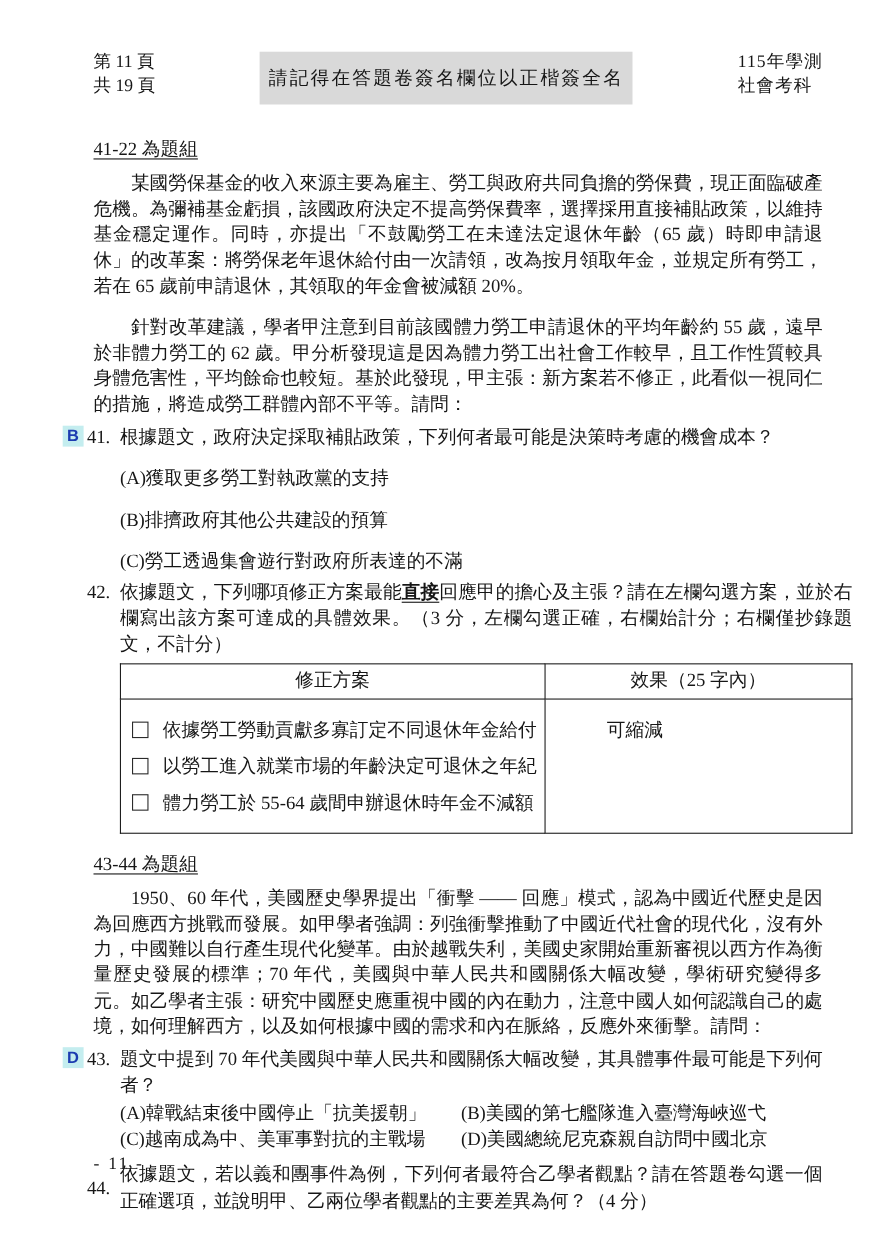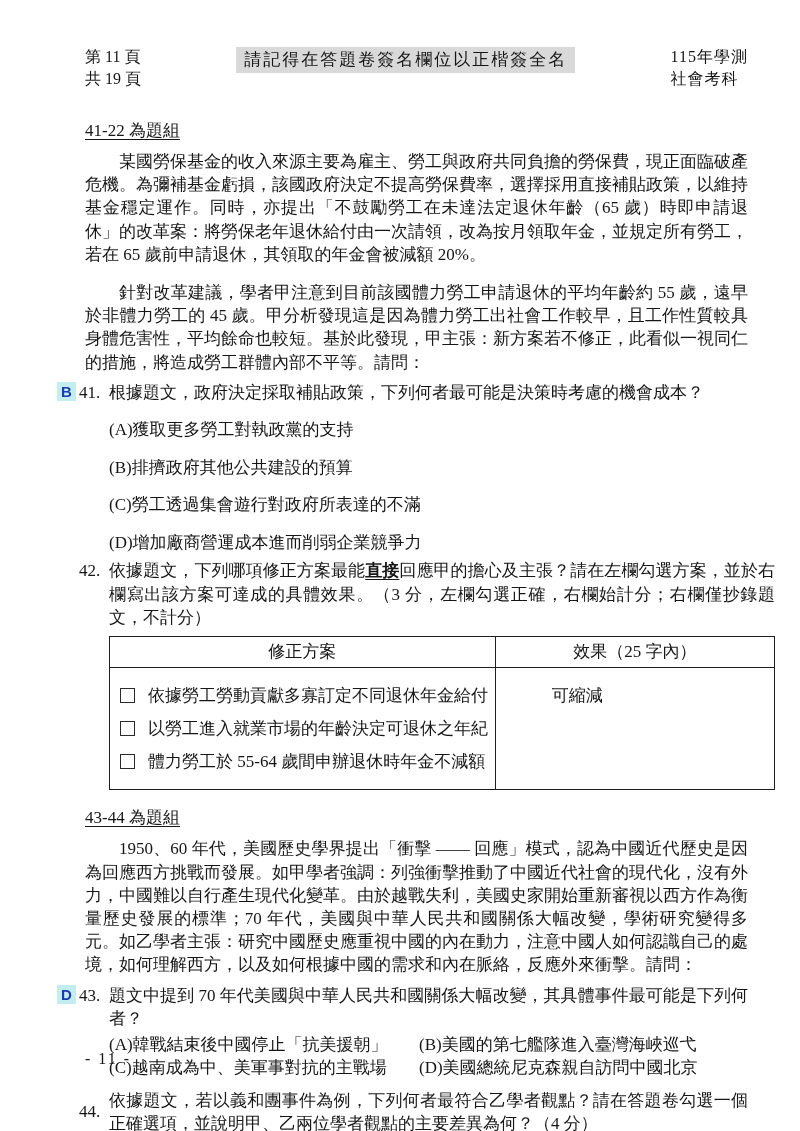--- a/index.html
+++ b/index.html
@@ -29,21 +29,21 @@
     align-items: flex-start;
     font-size: 16px;
     line-height: 22px;
   }
   .header-left, .header-right { white-space: nowrap; }
   .header-right { letter-spacing: 1px; }
   .header-notice {
     background: #d9d9d9;
     font-size: 17px;
     line-height: 22px;
-    padding: 2px 8px;
+    padding: 13px 8px;
     margin-top: 1px;
     letter-spacing: 2px;
   }
 
   
   .group-heading {
     font-size: 17px;
     line-height: 23px;
     text-decoration: underline;
     text-underline-offset: 3px;
@@ -155,31 +155,30 @@
     </div>
     <div class="header-notice">請記得在答題卷簽名欄位以正楷簽全名</div>
     <div class="header-right">
       <div>115年學測</div>
       <div>社會考科</div>
     </div>
   </div>
 
   <div class="group-heading gh1">41-22 為題組</div>
   <p class="para first">某國勞保基金的收入來源主要為雇主、勞工與政府共同負擔的勞保費，現正面臨破產危機。為彌補基金虧損，該國政府決定不提高勞保費率，選擇採用直接補貼政策，以維持基金穩定運作。同時，亦提出「不鼓勵勞工在未達法定退休年齡（65 歲）時即申請退休」的改革案：將勞保老年退休給付由一次請領，改為按月領取年金，並規定所有勞工，若在 65 歲前申請退休，其領取的年金會被減額 20%。</p>
-  <p class="para second">針對改革建議，學者甲注意到目前該國體力勞工申請退休的平均年齡約 55 歲，遠早於非體力勞工的 45 歲。甲分析發現這是因為體力勞工出社會工作較早，且工作性質較具身體危害性，平均餘命也較短。基於此發現，甲主張：新方案若不修正，此看似一視同仁的措施，將造成勞工群體內部不平等。請問：</p>
+  <p class="para second">針對改革建議，學者甲注意到目前該國體力勞工申請退休的平均年齡約 55 歲，遠早於非體力勞工的 62 歲。甲分析發現這是因為體力勞工出社會工作較早，且工作性質較具身體危害性，平均餘命也較短。基於此發現，甲主張：新方案若不修正，此看似一視同仁的措施，將造成勞工群體內部不平等。請問：</p>
 
   <div class="q q41">
     <span class="marker">B</span>
     <span class="qnum">41.</span>
     <div class="qbody">
       <div>根據題文，政府決定採取補貼政策，下列何者最可能是決策時考慮的機會成本？</div>
       <div class="opt">(A)獲取更多勞工對執政黨的支持</div>
       <div class="opt">(B)排擠政府其他公共建設的預算</div>
       <div class="opt">(C)勞工透過集會遊行對政府所表達的不滿</div>
-      <div class="opt">(D)增加廠商營運成本進而削弱企業競爭力</div>
     </div>
   </div>
 
   <div class="q q42">
     <span class="qnum">42.</span>
     <div class="qbody">
       <div><span>依據題文，下列哪項修正方案最能</span><span class="emph">直接</span><span>回應甲的擔心及主張？請在左欄勾選方案，並於右欄寫出該方案可達成的具體效果。（3 分，左欄勾選正確，右欄始計分；右欄僅抄錄題文，不計分）</span></div>
 
       <table class="answer-table">
         <colgroup>

